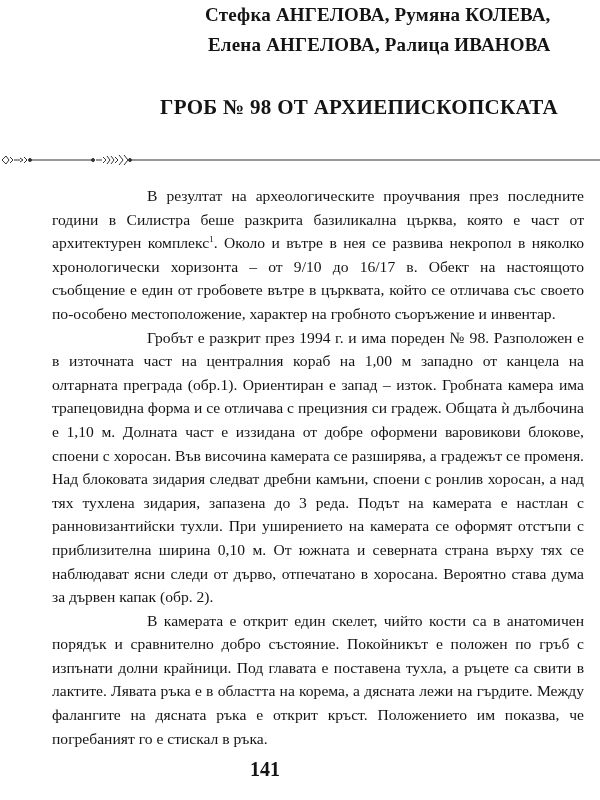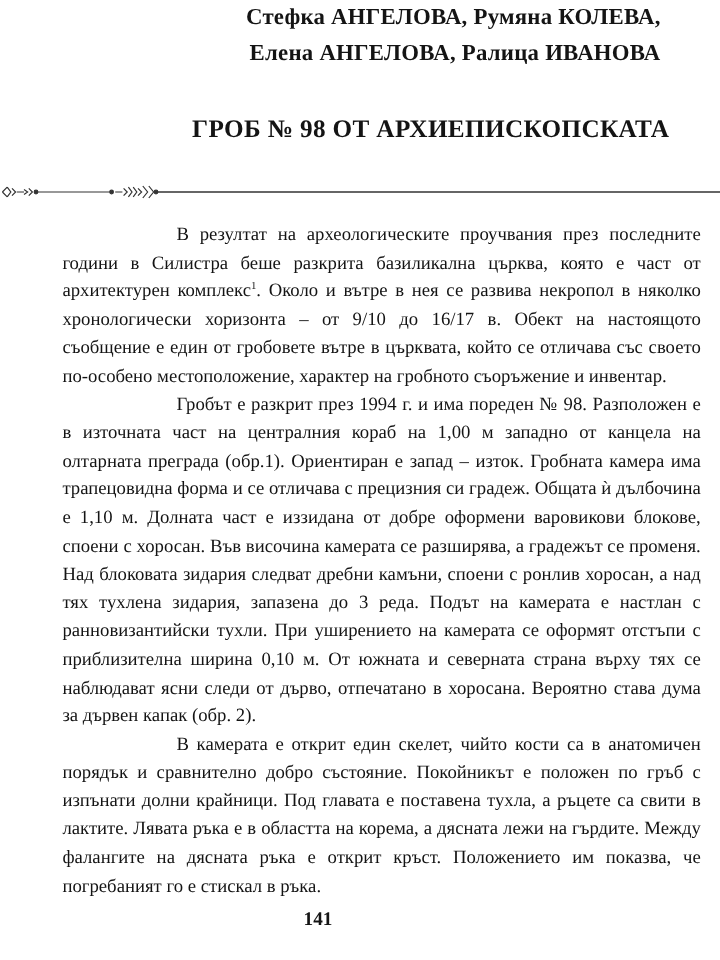--- a/index.html
+++ b/index.html
@@ -7,21 +7,21 @@
   .authors { position:absolute; left:205px; top:0; width:370px; }
   .author-line { font-size:19px; line-height:30px; height:30px; white-space:nowrap; font-family:"Liberation Serif", serif; font-weight:bold; letter-spacing:0.2px; }
   .author-line.l1 { padding-left:0; }
   .author-line.l2 { padding-left:3px; }
   .title { position:absolute; left:148px; top:92px; width:440px;margin-left:12px; }
   .title-line { font-size:21px; line-height:30px; font-weight:bold; white-space:nowrap; letter-spacing:0.3px; font-family:"Liberation Serif", serif; }
   .ornament { position:absolute; left:0; top:153px; width:600px; height:14px; }
   .body { position:absolute; left:52px; top:184px; width:532px; font-size:15.6px; line-height:23.6px; text-align:justify; font-family:"Liberation Serif", serif; }
   .para { margin:0; text-indent:95px; }
   .para sup { font-size:9px; line-height:0; }
-  .page-number { position:absolute; left:0; width:530px; top:758px; text-align:center; font-size:16px; font-weight:bold; font-family:"Liberation Serif", serif; }
+  .page-number { position:absolute; left:0; width:530px; top:758px; text-align:center; font-size:20px; font-weight:bold; font-family:"Liberation Serif", serif; }
 </style>
 </head>
 <body>
 
 <div>
 
   <div class="authors">
     <div class="author-line l1">Стефка АНГЕЛОВА,   Румяна КОЛЕВА,</div>
     <div class="author-line l2">Елена АНГЕЛОВА,   Ралица ИВАНОВА</div>
   </div>

